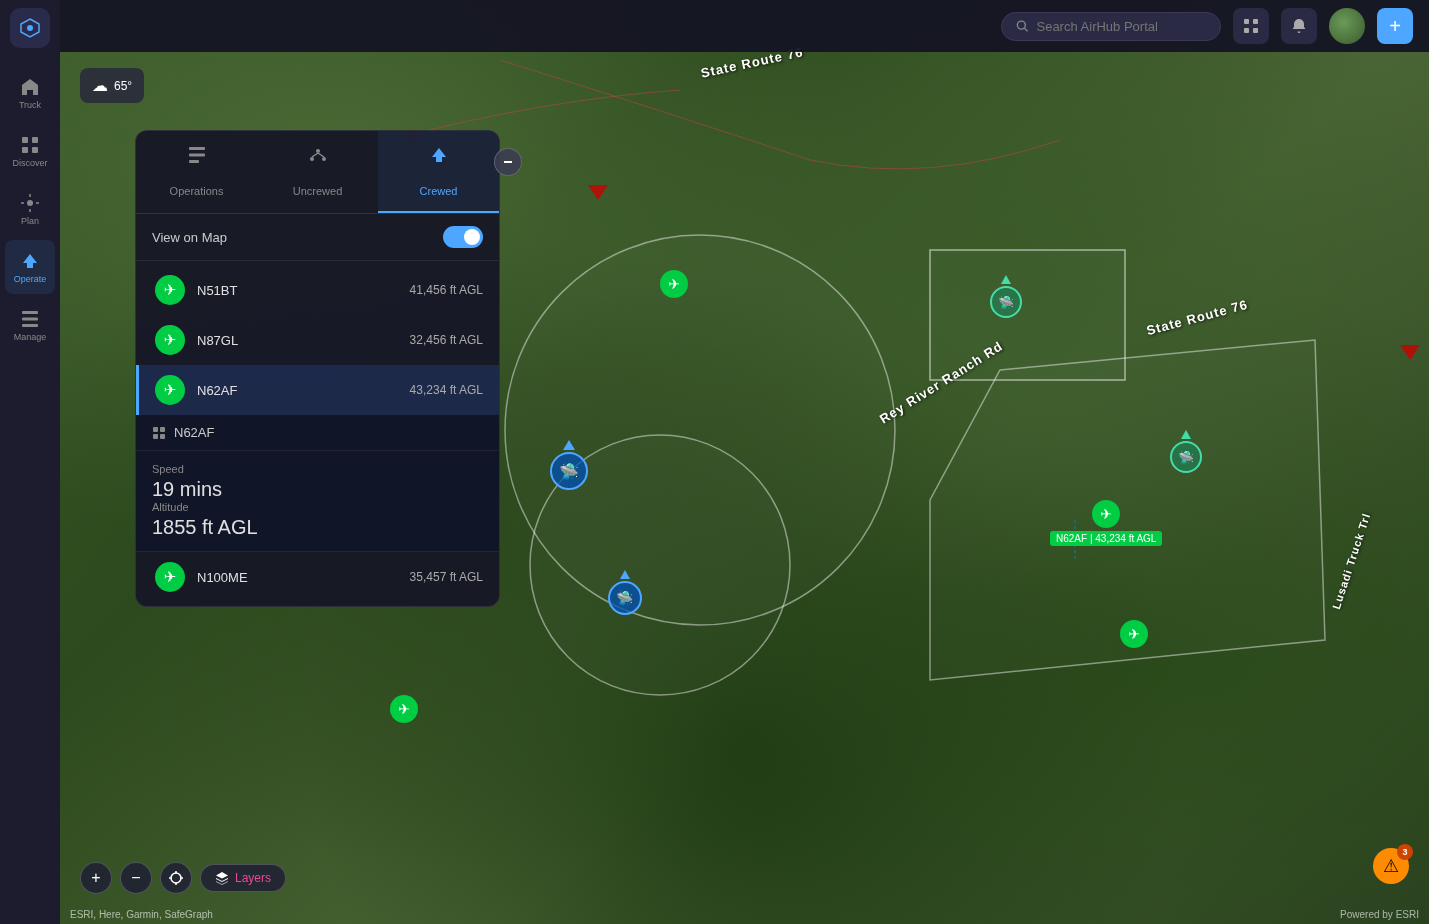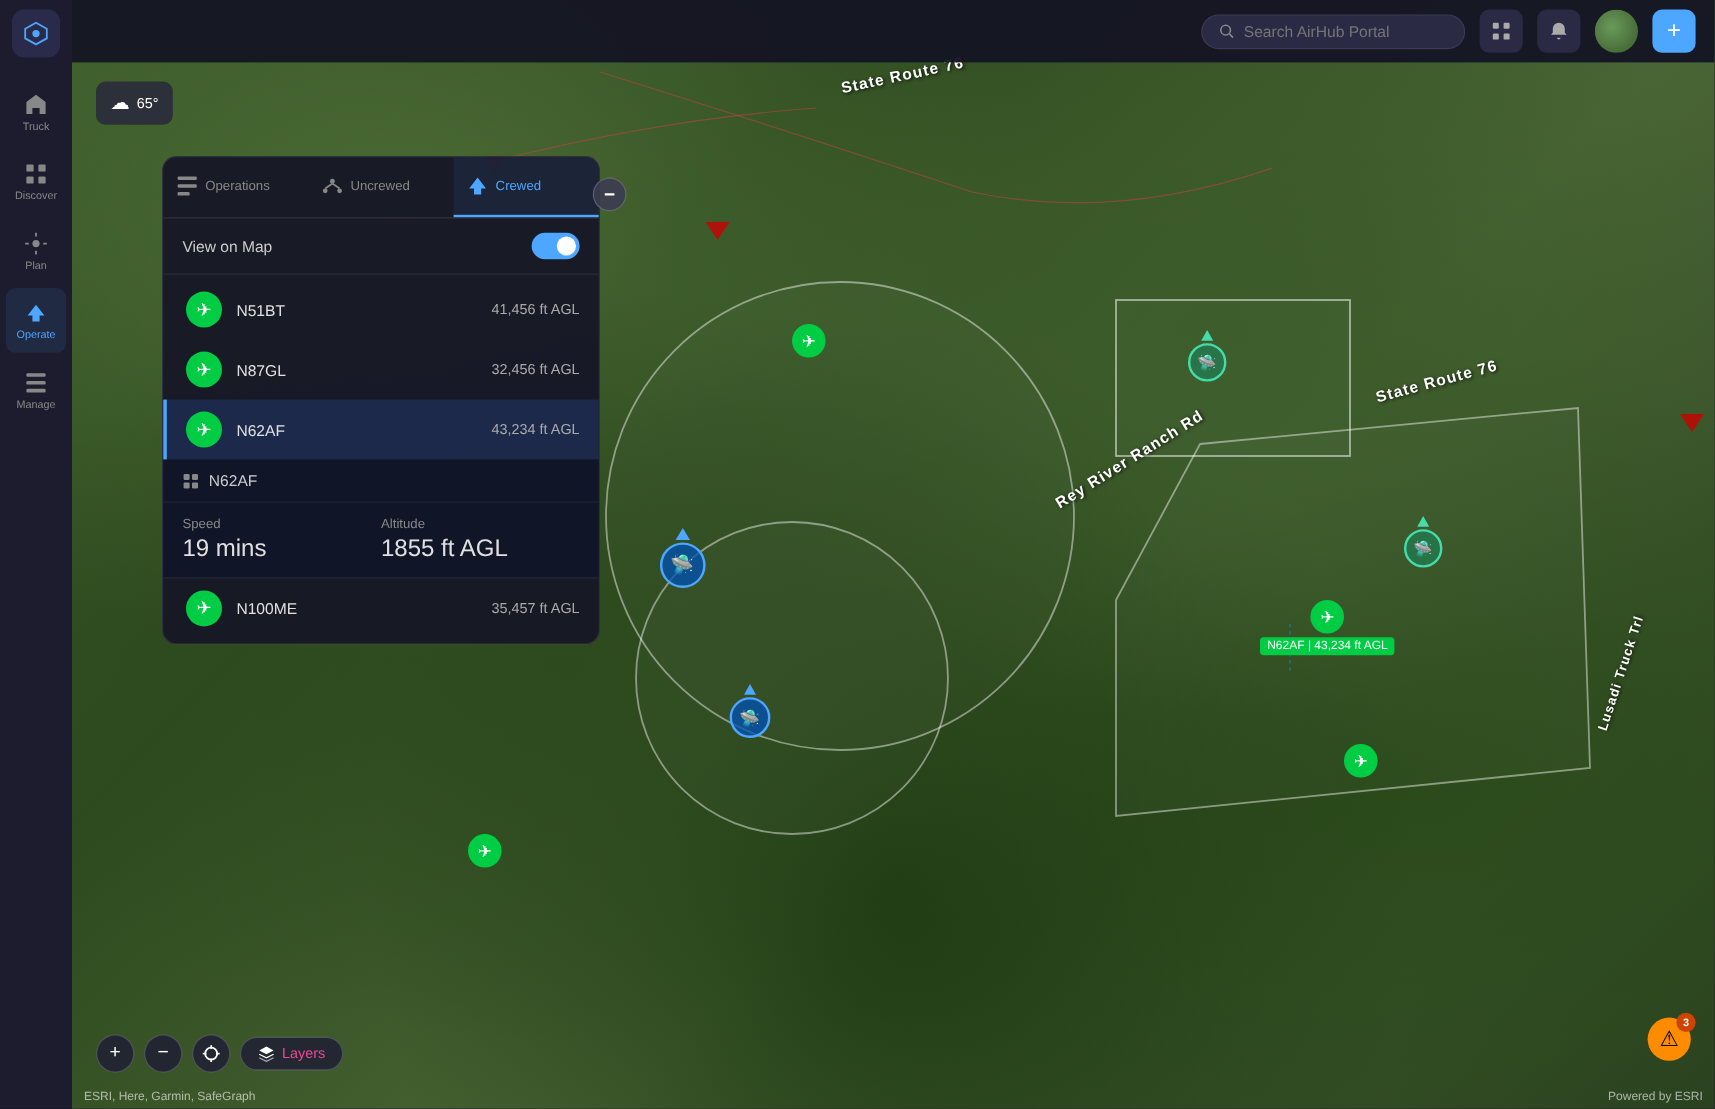--- a/index.html
+++ b/index.html
@@ -139,22 +139,22 @@
       position: absolute; top: 130px; left: 75px; width: 365px;
       background: rgba(22,22,38,0.95); border-radius: 12px; z-index: 20;
       overflow: hidden; border: 1px solid rgba(255,255,255,0.1);
     }
 
     
     .panel-tabs {
       display: flex; border-bottom: 1px solid rgba(255,255,255,0.1);
     }
     .tab {
-      flex: 1; padding: 14px 10px; display: flex; flex-direction: row; align-items: center;
-      gap: 5px; cursor: pointer; color: #888; font-size: 11px; border-bottom: 2px solid transparent;
+      flex: 1; padding: 14px 10px; display: flex; flex-direction: column; align-items: center;
+      gap: 20px; cursor: pointer; color: #888; font-size: 11px; border-bottom: 2px solid transparent;
     }
     .tab.active {
       color: #4da6ff; border-bottom: 2px solid #4da6ff; background: rgba(77,166,255,0.08);
     }
     .tab svg { width: 20px; height: 20px; }
 
     
     .view-on-map-row {
       display: flex; align-items: center; justify-content: space-between;
       padding: 12px 16px; border-bottom: 1px solid rgba(255,255,255,0.08);
@@ -190,21 +190,21 @@
 
     
     .aircraft-detail {
       background: rgba(15,20,40,0.8); margin: 0; border-bottom: 1px solid rgba(255,255,255,0.08);
     }
     .aircraft-detail-header {
       display: flex; align-items: center; gap: 8px; padding: 10px 16px;
       border-bottom: 1px solid rgba(255,255,255,0.06); color: #ccc; font-size: 13px;
     }
     .aircraft-detail-stats {
-      display: flex; padding: 12px 16px; gap: 0;
+      display: flex; padding: 12px 16px; gap: 0; flex-direction: column;
     }
     .stat-block { flex: 1; }
     .stat-label { color: #888; font-size: 11px; margin-bottom: 3px; }
     .stat-value { color: #e0e0e0; font-size: 20px; font-weight: 500; }
 
     
     .warning-badge {
       position: absolute; bottom: 40px; right: 20px;
       background: #ff8c00; border-radius: 50%; width: 36px; height: 36px;
       display: flex; align-items: center; justify-content: center; font-size: 18px; z-index: 15;

